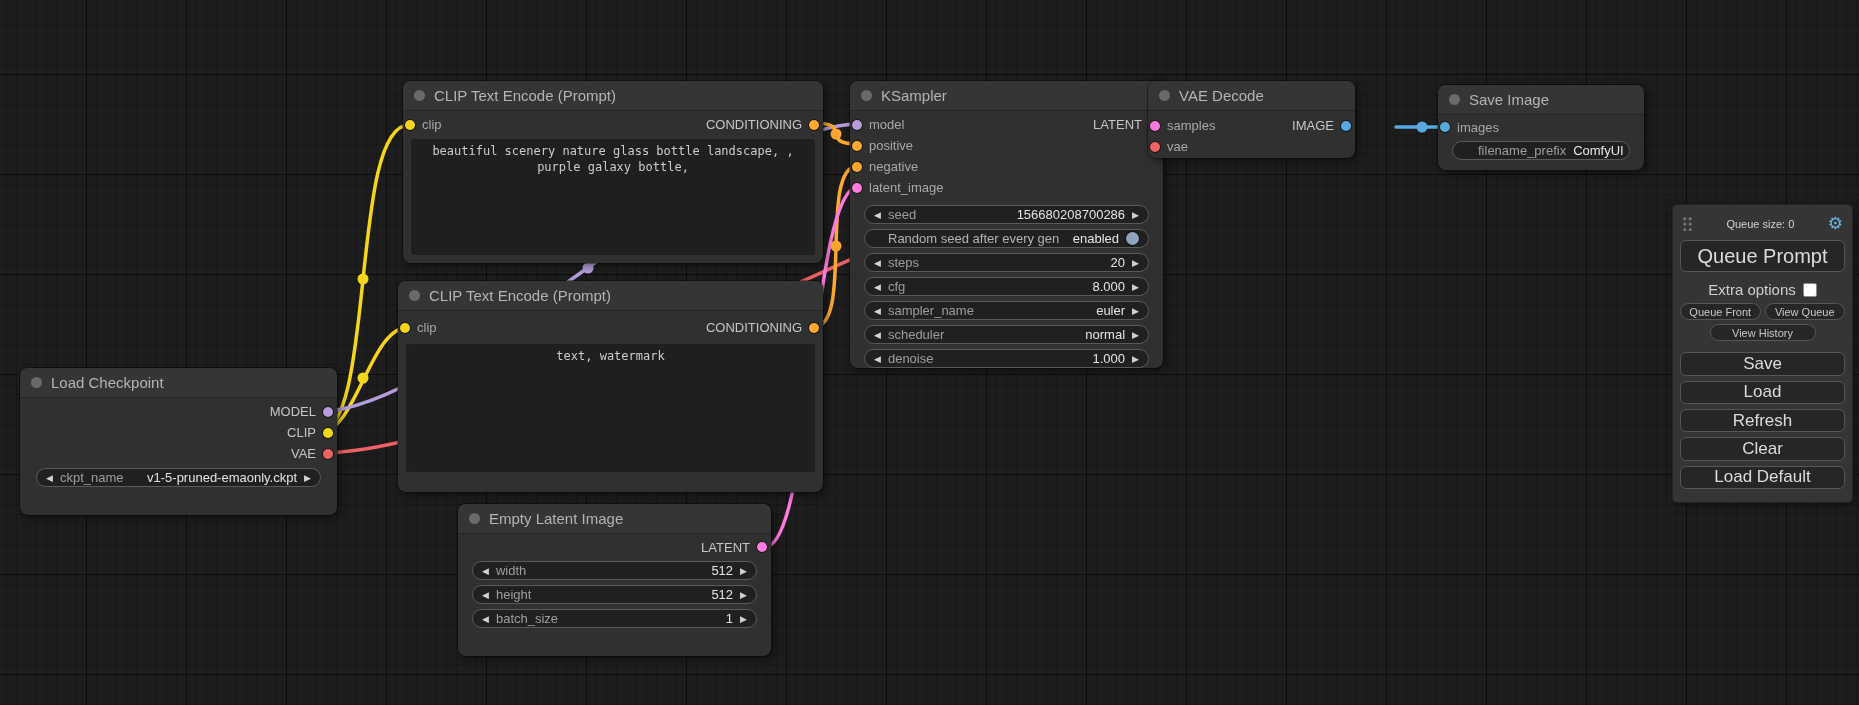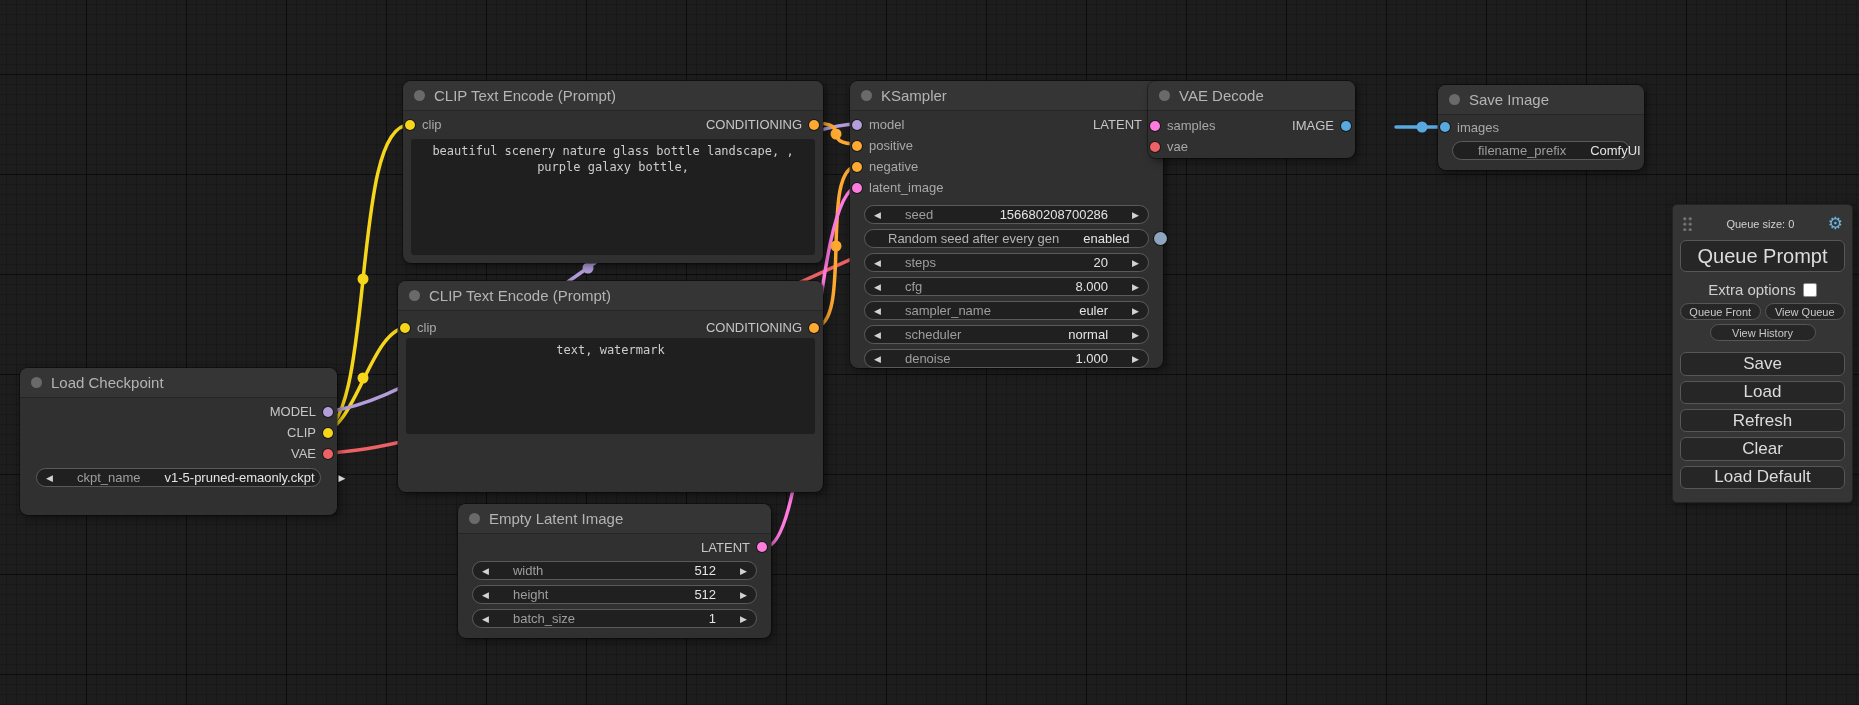--- a/index.html
+++ b/index.html
@@ -39,21 +39,21 @@
   .slot-label.out { margin-left:auto; color:#c6c6c6; }
   .prompt-text {
     margin:0 8px; background:#1f1f1f; border-radius:3px;
     font-family:"DejaVu Sans Mono", monospace; font-size:12px; line-height:1.35;
     color:#cccccc; padding:4px 5px; overflow:hidden;
   }
   .widgets { display:flex; flex-direction:column; gap:5px; padding:4px 14px 0 14px; }
   .widget {
     height:19px; border-radius:10px; background:#202020;
     border:1px solid #5a5a5a; display:flex; align-items:center;
-    padding:0 9px; gap:24px; font-size:13px;
+    padding:0 9px; gap:7px; font-size:13px;
   }
   .warrow { color:#d2d2d2; font-size:9px; flex:none; }
   .wlabel { color:#9e9e9e; white-space:nowrap; }
   .wvalue { margin-left:auto; color:#e4e4e4; white-space:nowrap; }
   .toggle-circle { width:13px; height:13px; border-radius:50%; background:#8ea4bf;
                    box-shadow:0 0 0 1px rgba(0,0,0,0.5); flex:none; }
   
   .menu-panel {
     position:absolute; z-index:3; left:1673px; top:205px; width:179px; height:297px;
     background:#353535; border-radius:4px; padding:8px 7px;
@@ -131,21 +131,21 @@
     <span>CLIP Text Encode (Prompt)</span>
   </div>
   <div class="slots" style="padding-top:6px">
     <div class="slot-row">
       <span class="sdot" style="background: rgb(245, 214, 26);"></span>
       <span class="slot-label">clip</span>
       <span class="slot-label out">CONDITIONING</span>
       <span class="sdot" style="background: rgb(255, 169, 49);"></span>
     </div>
   </div>
-  <div class="prompt-text" style="height:96px;">text, watermark</div>
+  <div class="prompt-text" style="height:128px;margin-top:6px">text, watermark</div>
 </div>
 
 <div class="node" style="left:20px;top:368px;width:317px;height:147px">
   <div class="node-title">
     <span class="collapse-dot"></span>
     <span>Load Checkpoint</span>
   </div>
   <div class="slots">
     <div class="slot-row">
       <span class="slot-label out">MODEL</span>
@@ -163,21 +163,21 @@
   <div class="widgets" style="padding:4px 16px 0 16px">
     <div class="widget">
       <span class="warrow">◀</span>
       <span class="wlabel">ckpt_name</span>
       <span class="wvalue">v1-5-pruned-emaonly.ckpt</span>
       <span class="warrow">▶</span>
     </div>
   </div>
 </div>
 
-<div class="node" style="left:458px;top:504px;width:313px;height:134px">
+<div class="node" style="left:458px;top:504px;width:313px;height:152px">
   <div class="node-title">
     <span class="collapse-dot"></span>
     <span>Empty Latent Image</span>
   </div>
   <div class="slots">
     <div class="slot-row short">
       <span class="slot-label out">LATENT</span>
       <span class="sdot" style="background: rgb(255, 123, 222);"></span>
     </div>
   </div>

